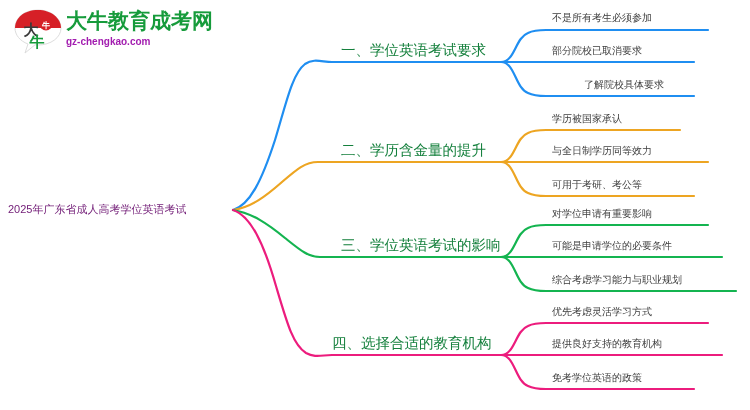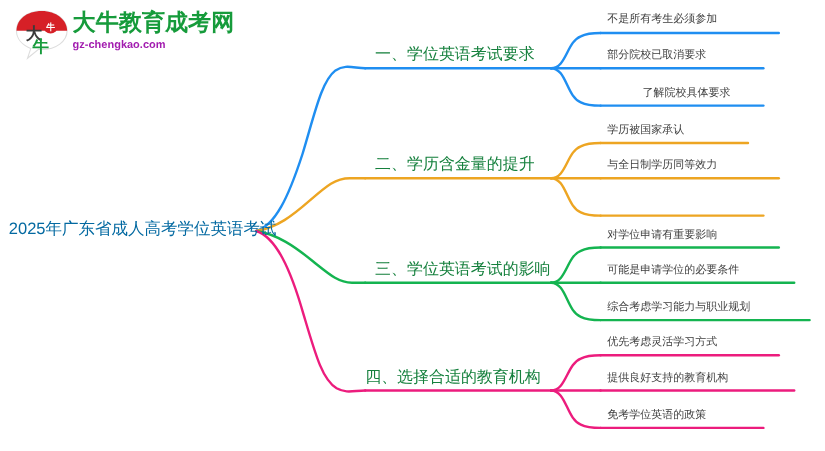--- a/index.html
+++ b/index.html
@@ -56,22 +56,22 @@
     line-height: 16px;
     margin-top: 1px;
     white-space: nowrap;
   }
 
   
   #root-title {
     position: absolute;
     left: 8px;
     top: 199px;
-    font-size: 15px;
-    color: #0369a1;
+    font-size: 11px;
+    color: #701a75;
     white-space: nowrap;
     line-height: 20px;
   }
 
   
   #wires {
     position: absolute;
     left: 0;
     top: 0;
     width: 750px;
@@ -171,20 +171,21 @@
   <div class="branch-label" style="left:341px; top:140px;">二、学历含金量的提升</div>
   <div class="branch-label" style="left:341px; top:235px;">三、学位英语考试的影响</div>
   <div class="branch-label" style="left:332px; top:333px;">四、选择合适的教育机构</div>
 
   <div class="leaf-label" style="left:552px; top:8px;">不是所有考生必须参加</div>
   <div class="leaf-label" style="left:552px; top:41px;">部分院校已取消要求</div>
   <div class="leaf-label" style="left:552px; top:75px;margin-left:32px;">了解院校具体要求</div>
 
   <div class="leaf-label" style="left:552px; top:109px;">学历被国家承认</div>
   <div class="leaf-label" style="left:552px; top:141px;">与全日制学历同等效力</div>
+  <div class="leaf-label" style="left:552px; top:175px;">可用于考研、考公等</div>
 
   <div class="leaf-label" style="left:552px; top:204px;">对学位申请有重要影响</div>
   <div class="leaf-label" style="left:552px; top:236px;">可能是申请学位的必要条件</div>
   <div class="leaf-label" style="left:552px; top:270px;">综合考虑学习能力与职业规划</div>
 
   <div class="leaf-label" style="left:552px; top:302px;">优先考虑灵活学习方式</div>
   <div class="leaf-label" style="left:552px; top:334px;">提供良好支持的教育机构</div>
   <div class="leaf-label" style="left:552px; top:368px;">免考学位英语的政策</div>
 
 </div>

